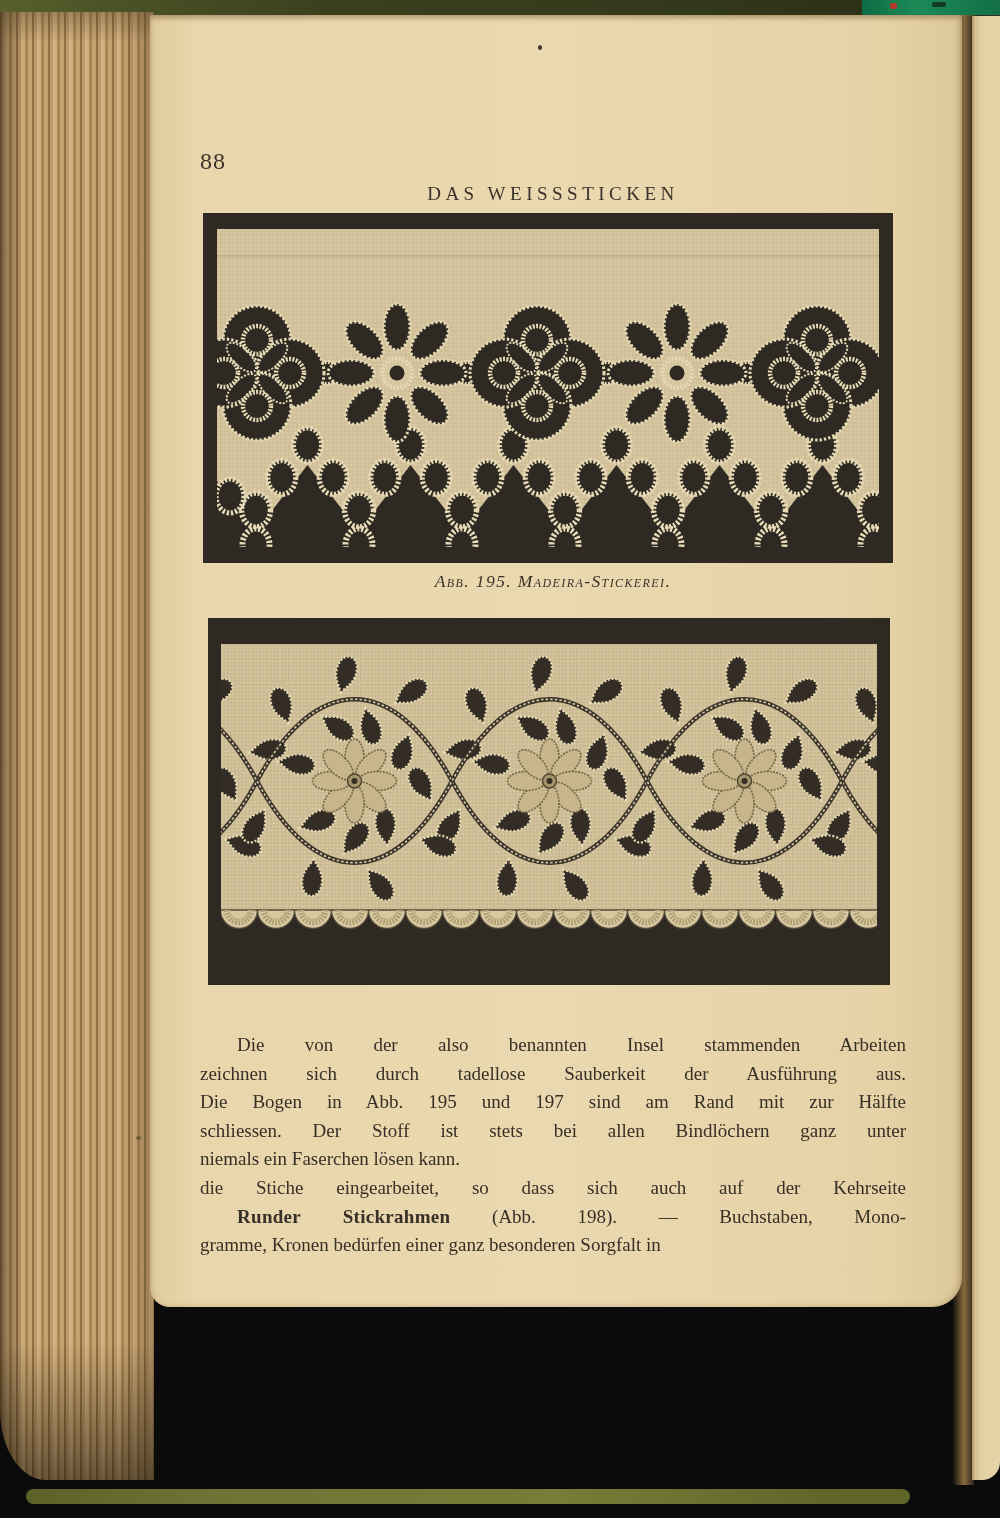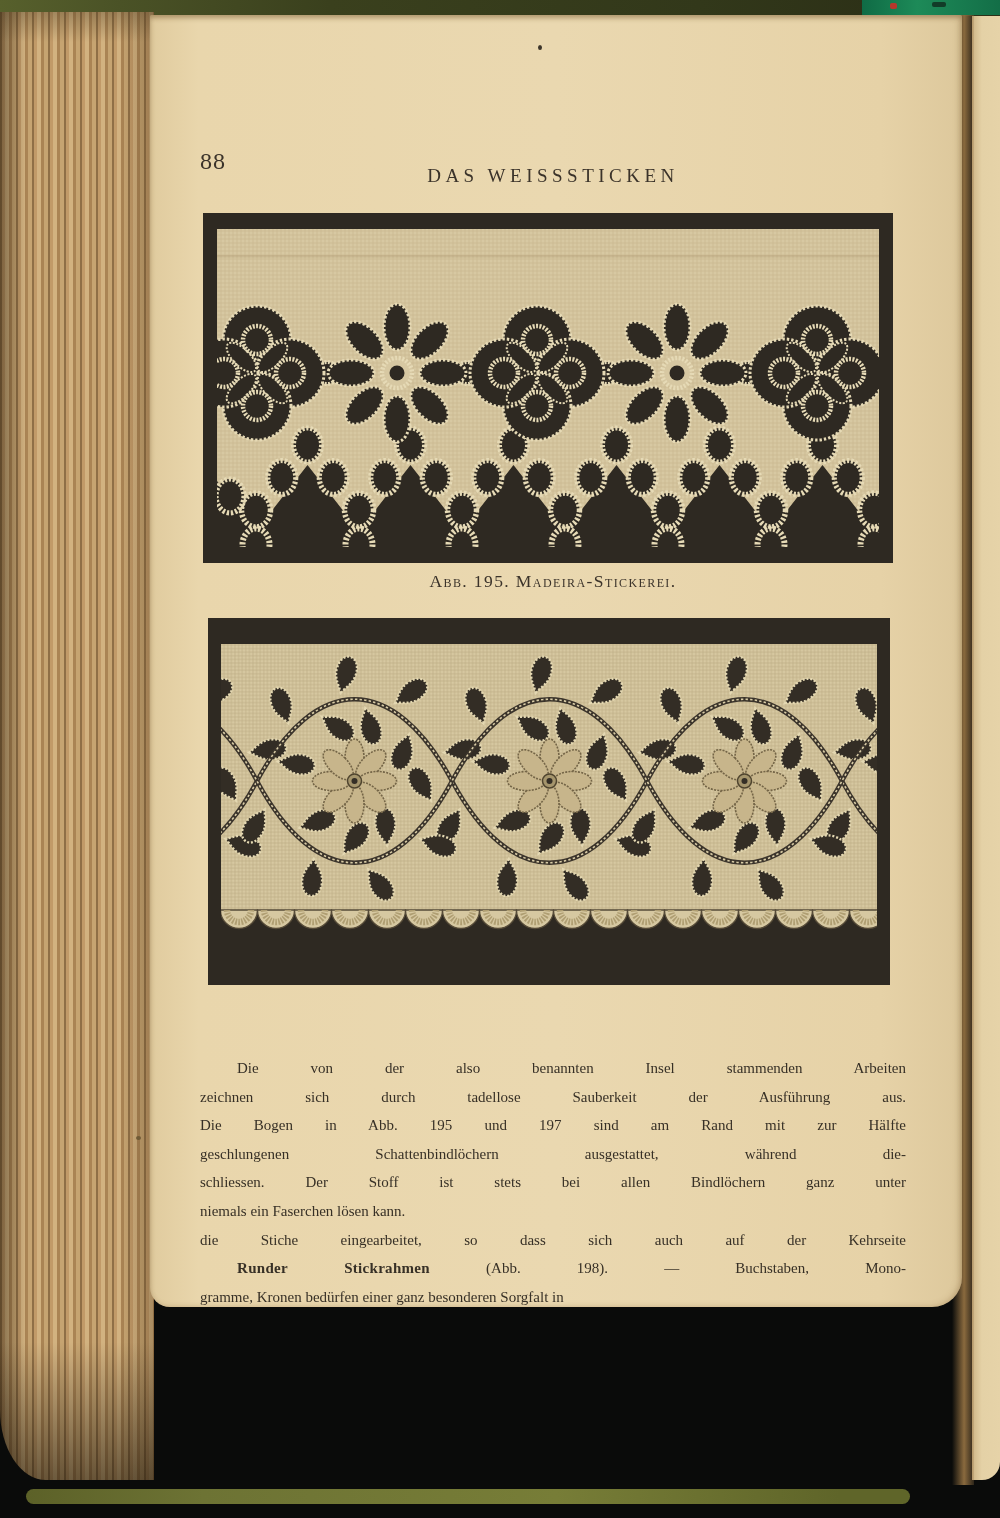--- a/index.html
+++ b/index.html
@@ -31,32 +31,32 @@
     border-bottom-right-radius:18px;}
   .olive-bottom{position:absolute;left:26px;top:1489px;width:884px;height:15px;
     background:linear-gradient(90deg,#5c6128,#6d7334 20%,#777d37 60%,#5f6529 92%);
     border-radius:8px;}
   .speck{position:absolute;background:#3c352a;border-radius:50%;}
   .s1{left:388px;top:30px;width:4px;height:5px;}
   .s2{left:136px;top:1136px;width:5px;height:4px;background:#6f5a36;}
 
   .pageno{position:absolute;left:50px;top:133px;font-size:24px;color:#3b332a;
     letter-spacing:1px;}
-  .running-header{position:absolute;left:50px;top:150px;width:706px;text-align:center;
+  .running-header{position:absolute;left:50px;top:168px;width:706px;text-align:center;
     font-size:19px;letter-spacing:4.5px;color:#3b332a;}
   .fig{position:absolute;margin:0;}
   .fig1{left:53px;top:198px;width:690px;height:350px;}
   .fig2{left:58px;top:603px;width:682px;height:367px;}
   .fig svg{display:block;width:100%;height:100%;}
   .caption{position:absolute;left:50px;width:706px;text-align:center;
-    font-variant:small-caps;font-size:17.5px;letter-spacing:1.4px;color:#3b332a;}
+    font-variant:small-caps;font-size:17.5px;letter-spacing:1.4px;color:#3b332a;font-style:italic;}
   .cap1{top:556px;}
   .cap2{top:979px;}
   .body-text{position:absolute;left:50px;top:1016px;width:706px;
-    font-size:15px;line-height:28.6px;color:#373026;margin-top:23px;}
+    font-size:19px;line-height:28.6px;color:#373026;}
   .tl{text-align:justify;text-align-last:justify;white-space:normal;}
   .tl.last{text-align-last:left;}
   .tl.ind{text-indent:37px;}
   .tl b{font-weight:bold;letter-spacing:.3px;}
 </style>
 </head>
 <body>
 
 <div class="cover-top"></div>
 <div class="cover-green">
@@ -368,20 +368,19 @@
           <path d="M 641.5 292 A 18.5 18.5 0 0 0 678.5 292 Z" fill="#d6c8a1" stroke="#564b38" stroke-width="1.3"></path>
           <path d="M 648 292 A 12 12 0 0 0 672 292" fill="none" stroke="#af9e72" stroke-width="6.5" stroke-dasharray="1.7 1.3"></path>
         </g>
       </svg>
   </figure>
 
   <div class="body-text">
       <div class="tl ind">Die von der also benannten Insel stammenden Arbeiten</div>
       <div class="tl">zeichnen sich durch tadellose Sauberkeit der Ausführung aus.</div>
       <div class="tl">Die Bogen in Abb. 195 und 197 sind am Rand mit zur Hälfte</div>
-      <div class="tl">geschlungenen Schattenbindlöchern ausgestattet, während die-</div>
       <div class="tl">schliessen. Der Stoff ist stets bei allen Bindlöchern ganz unter</div>
       <div class="tl last">niemals ein Faserchen lösen kann.</div>
       <div class="tl">die Stiche eingearbeitet, so dass sich auch auf der Kehrseite</div>
       <div class="tl ind"><b>Runder Stickrahmen</b> (Abb. 198). — Buchstaben, Mono-</div>
       <div class="tl last">gramme, Kronen bedürfen einer ganz besonderen Sorgfalt in</div>
     </div>
 </div>
 
 </body></html>

